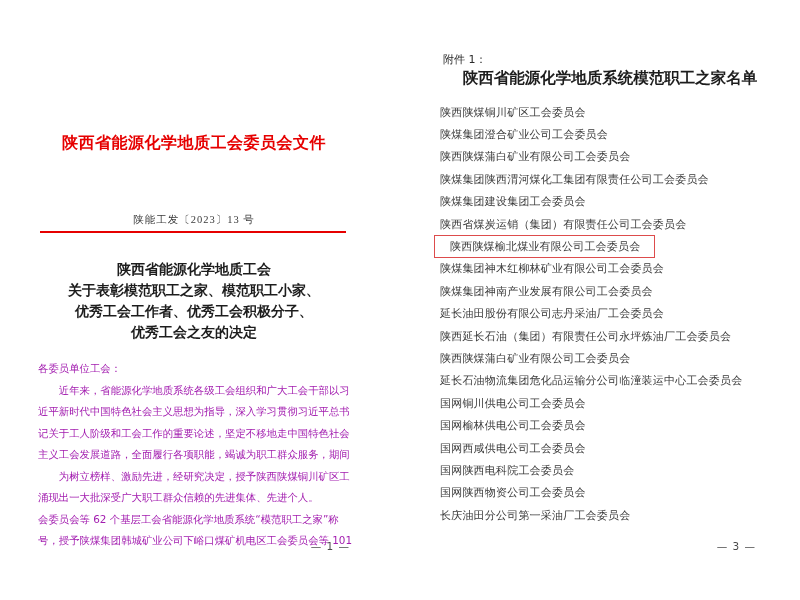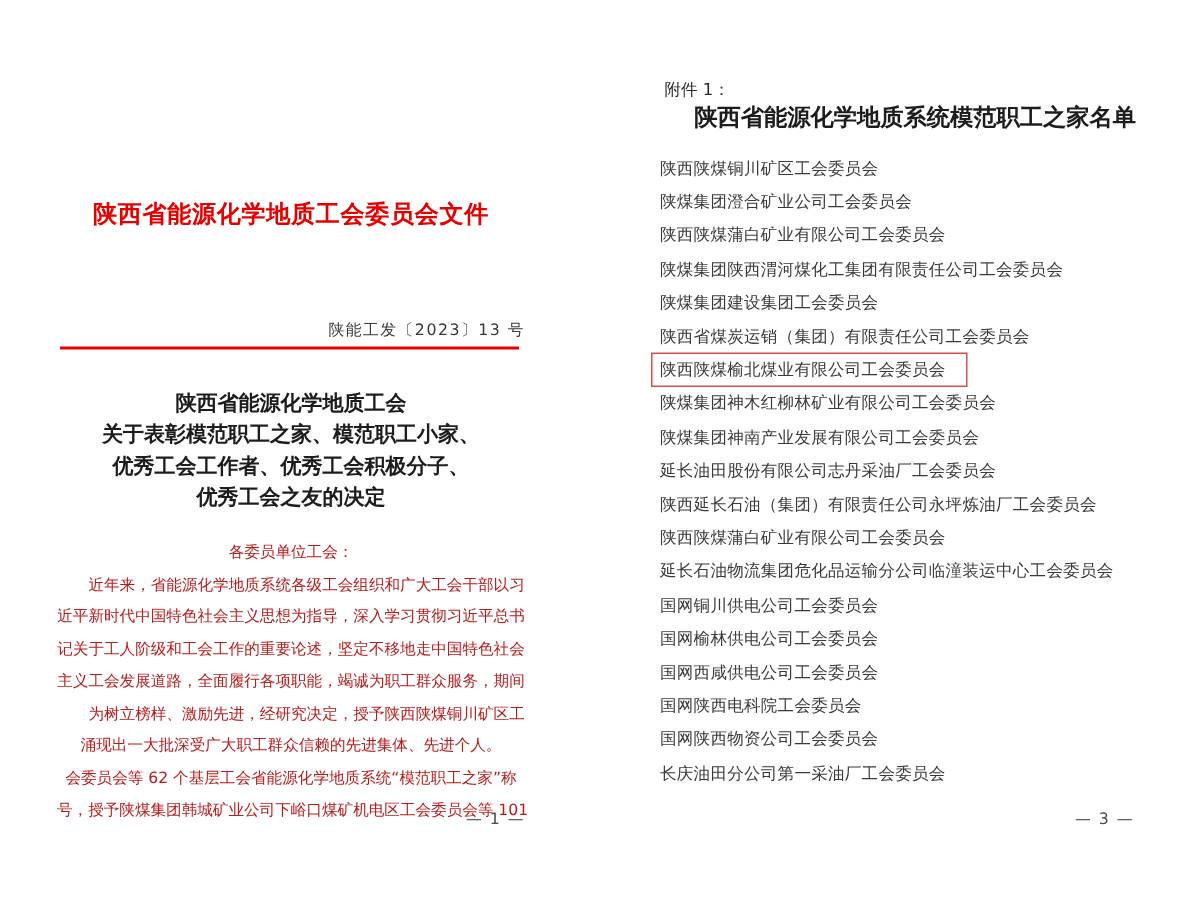--- a/index.html
+++ b/index.html
@@ -34,24 +34,25 @@
     font-weight: bold;
     letter-spacing: 0.5px;
     color: var(--accent-red, #e60000);
     white-space: nowrap;
   }
   .doc-number {
     position: absolute;
     top: 213px;
     left: 0;
     width: 100%;
-    text-align: right;
+    text-align: center;
     font-size: 10.5px;
     color: #3a3a3a;
     letter-spacing: 1px;
+    font-family: Liberation Serif, serif;
   }
   .red-divider {
     position: absolute;
     top: 231px;
     left: 2px;
     width: 306px;
     height: 2px;
     background: var(--accent-red, #e60000);
   }
   .doc-title-block {
@@ -66,22 +67,21 @@
     font-size: 14px;
     font-weight: bold;
     line-height: 21px;
     white-space: nowrap;
   }
   .doc-body {
     position: absolute;
     top: 358px;
     left: 0;
     width: 100%;
-    color: #b91c1c;
-    text-align: center;
+    color: #a21caf;
   }
   .doc-body .body-line {
     font-size: 10.4px;
     line-height: 21.5px;
     letter-spacing: 0px;
     white-space: nowrap;
   }
   .page-number-left {
     position: absolute;
     top: 540px;
@@ -132,21 +132,21 @@
     font-size: 11px;
     color: #3a3a3a;
     white-space: nowrap;
     width: fit-content;
     letter-spacing: 0.2px;
   }
   .name-list .list-item.highlighted {
     border: 1.5px solid var(--highlight-box, #dd4c4c);
     box-sizing: border-box;
     margin-left: -6px;
-    padding-left: 5px;
+    padding-left: 15px;
     padding-right: 14px;
     font-family: Liberation Mono, monospace;
   }
   .page-number-right {
     position: absolute;
     top: 540px;
     left: 0;
     width: 100%;
     text-align: right;
     padding-right: 24px;

